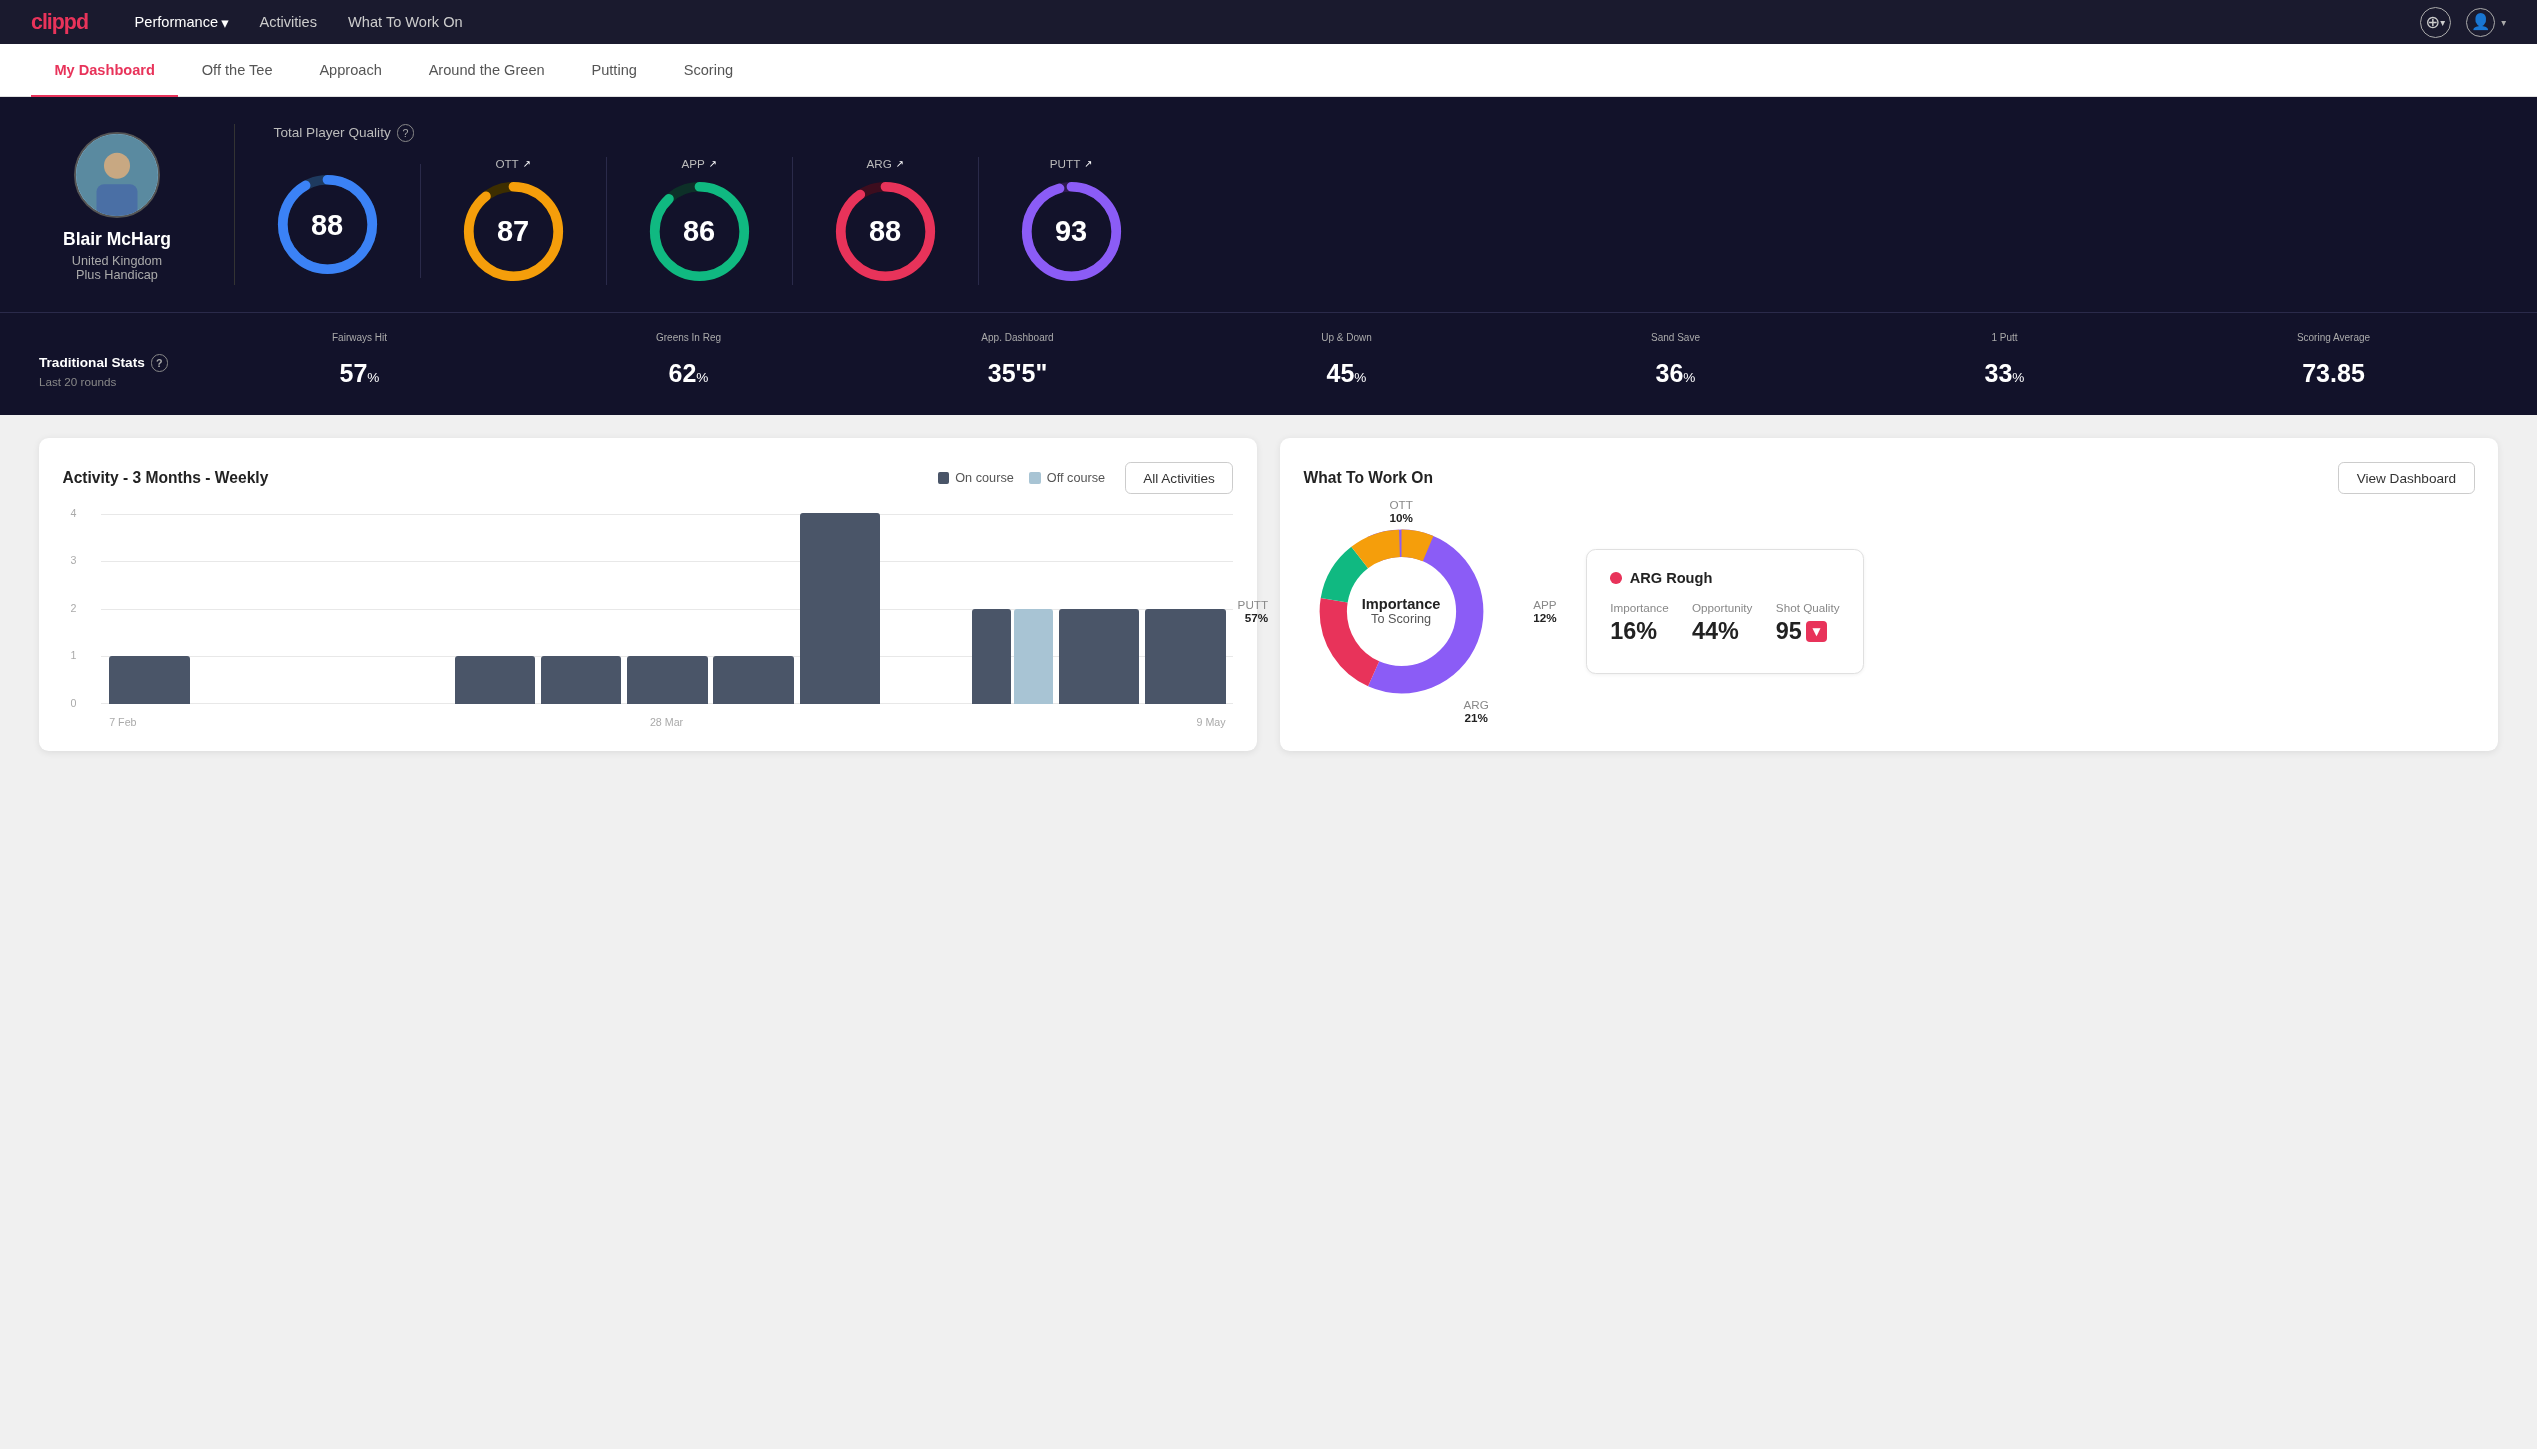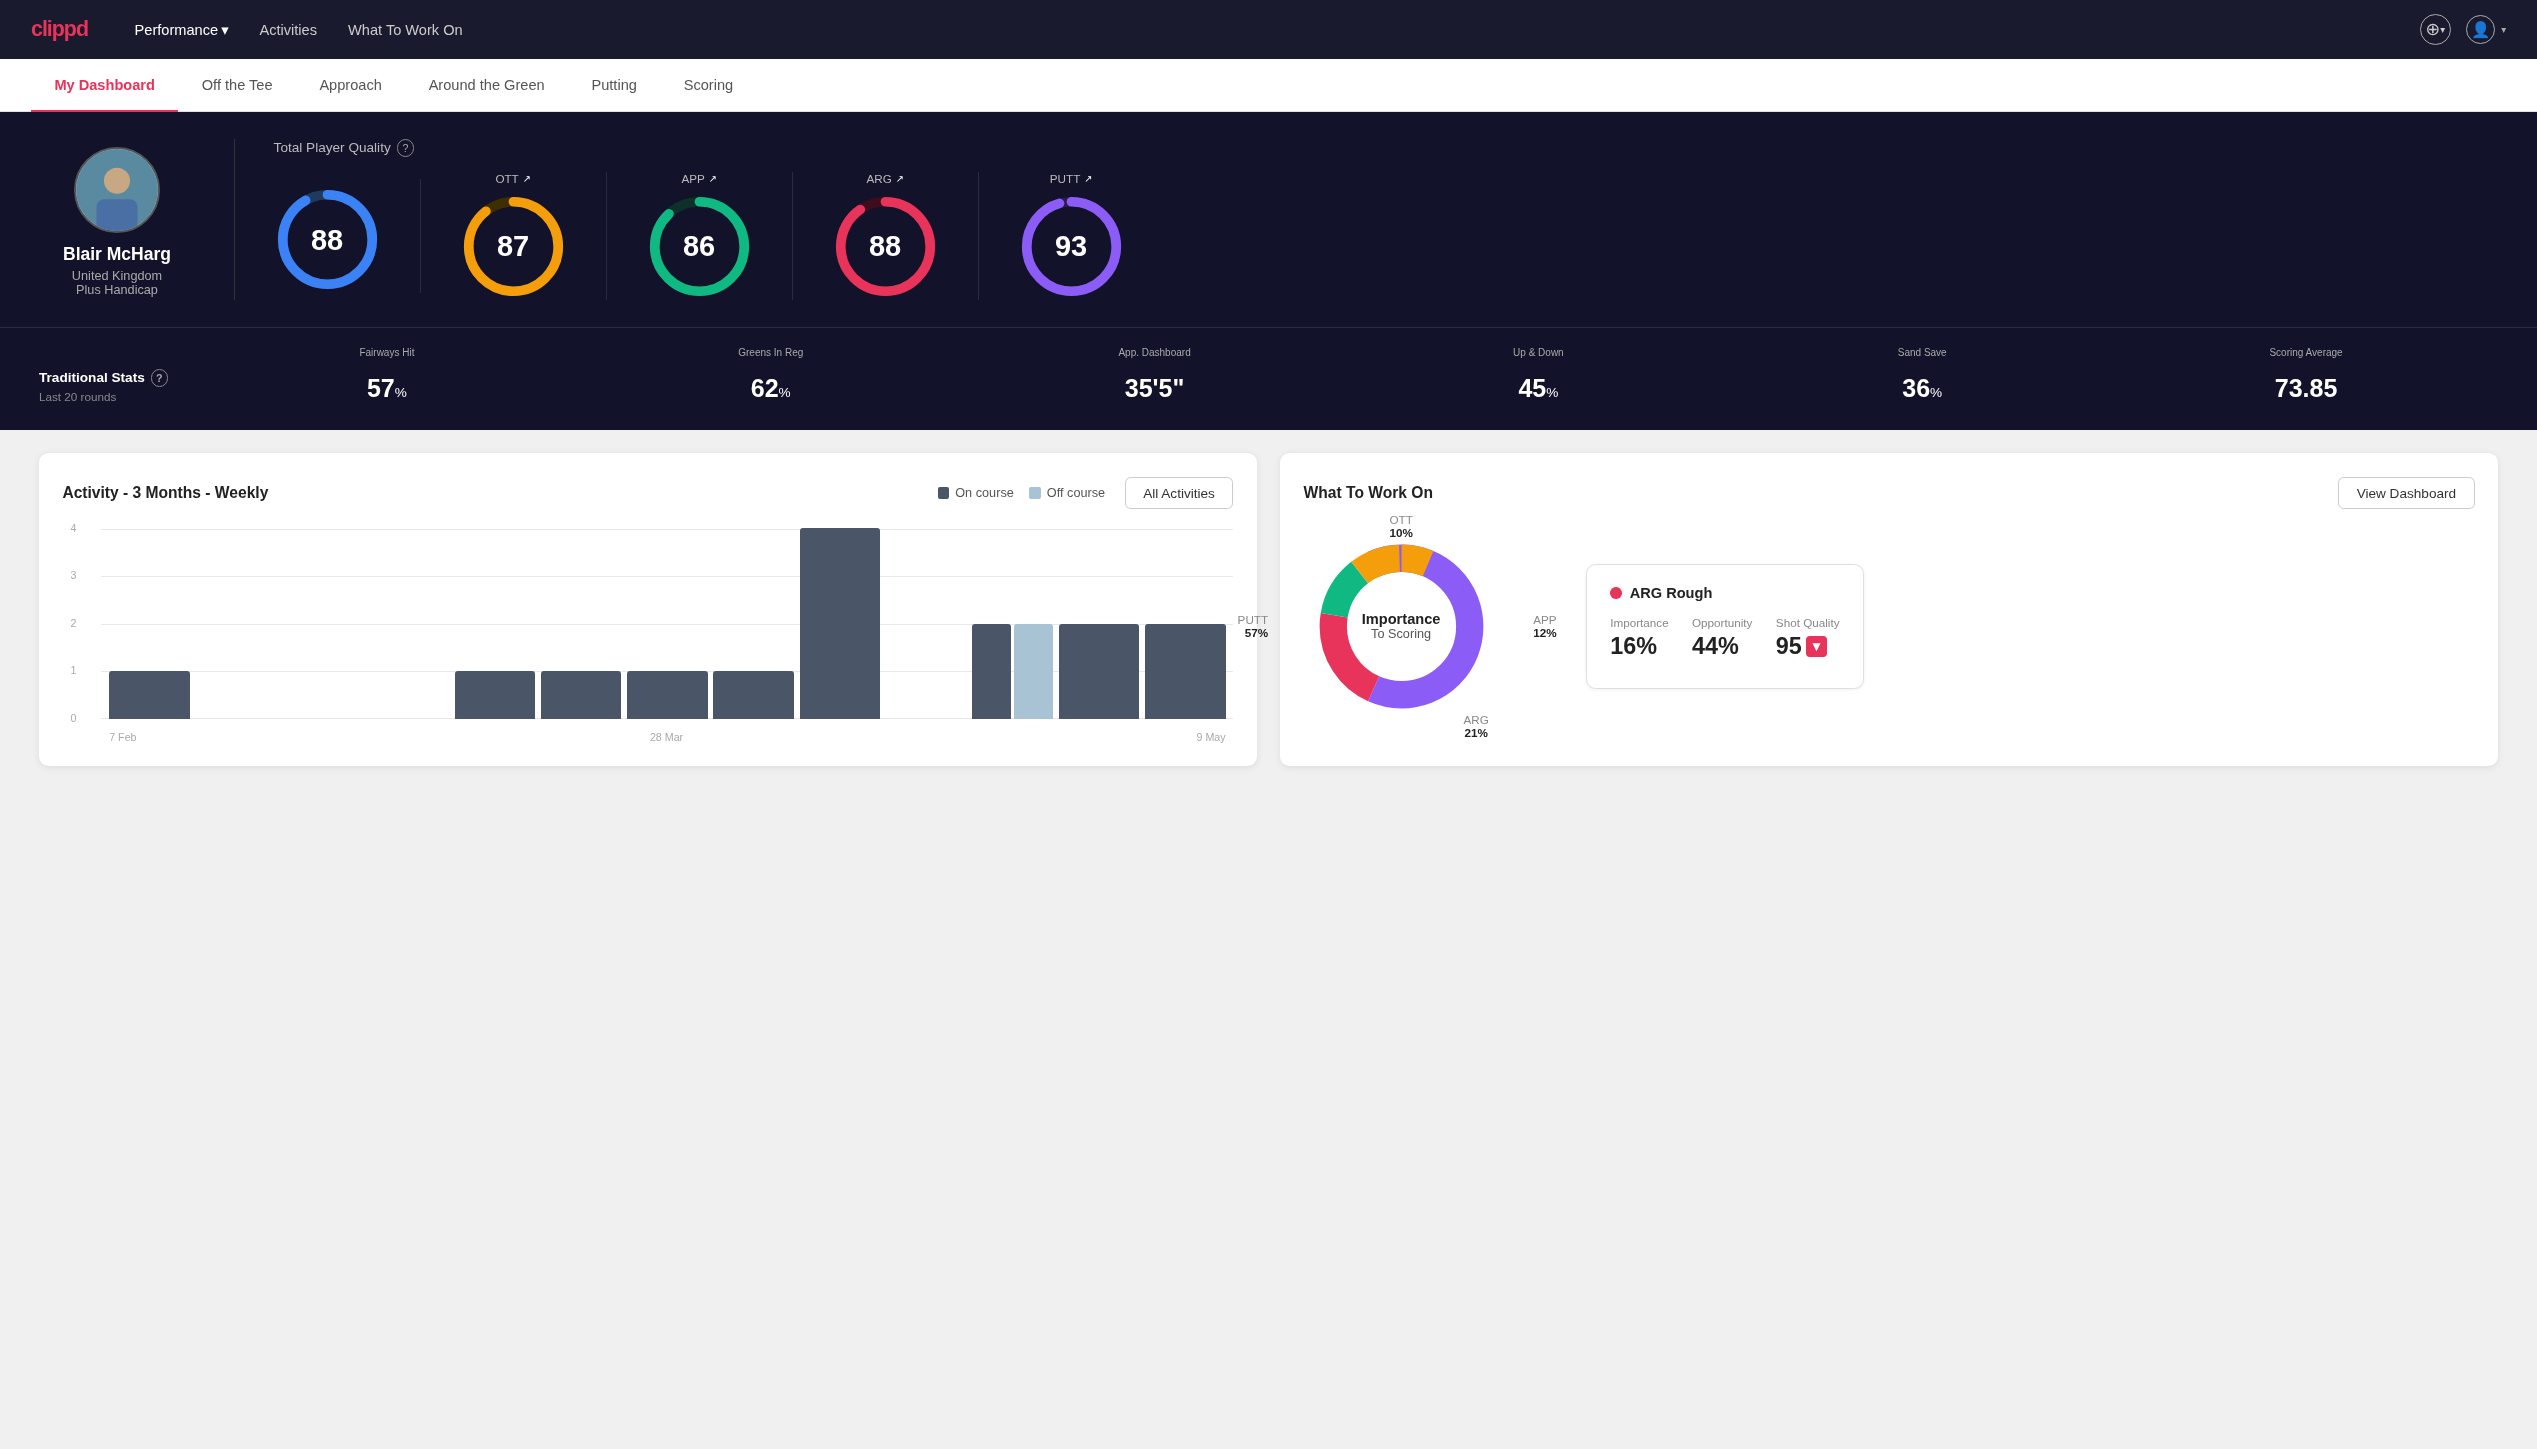--- a/index.html
+++ b/index.html
@@ -4,21 +4,21 @@
   <style>
     * { box-sizing: border-box; margin: 0; padding: 0; }
     body { font-family: -apple-system, BlinkMacSystemFont, 'Segoe UI', sans-serif; background: #f0f0f0; color: #fff; }
 
     
     .top-nav {
       background: #1a1a2e;
       display: flex;
       align-items: center;
       padding: 0 31px;
-      height: 59px;
+      height: 44px;
       gap: 31px;
     }
     .logo {
       font-size: 21.4px;
       font-weight: 800;
       color: #e8335a;
       letter-spacing: -1px;
       margin-right: 15.6px;
     }
     .nav-link {
@@ -599,20 +599,24 @@
       </div>
       <div class="stat-item">
         <div class="stat-name">Up &amp; Down</div>
         <div class="stat-value"><span>45</span><span class="stat-unit">%</span></div>
       </div>
       <div class="stat-item">
         <div class="stat-name">Sand Save</div>
         <div class="stat-value"><span>36</span><span class="stat-unit">%</span></div>
       </div>
       <div class="stat-item">
+        <div class="stat-name">1 Putt</div>
+        <div class="stat-value"><span>33</span><span class="stat-unit">%</span></div>
+      </div>
+      <div class="stat-item">
         <div class="stat-name">Scoring Average</div>
         <div class="stat-value"><span>73.85</span></div>
       </div>
     </div>
   </div>
 </div>
 
 <div class="bottom-section">
 
   <div class="card activity-card">

